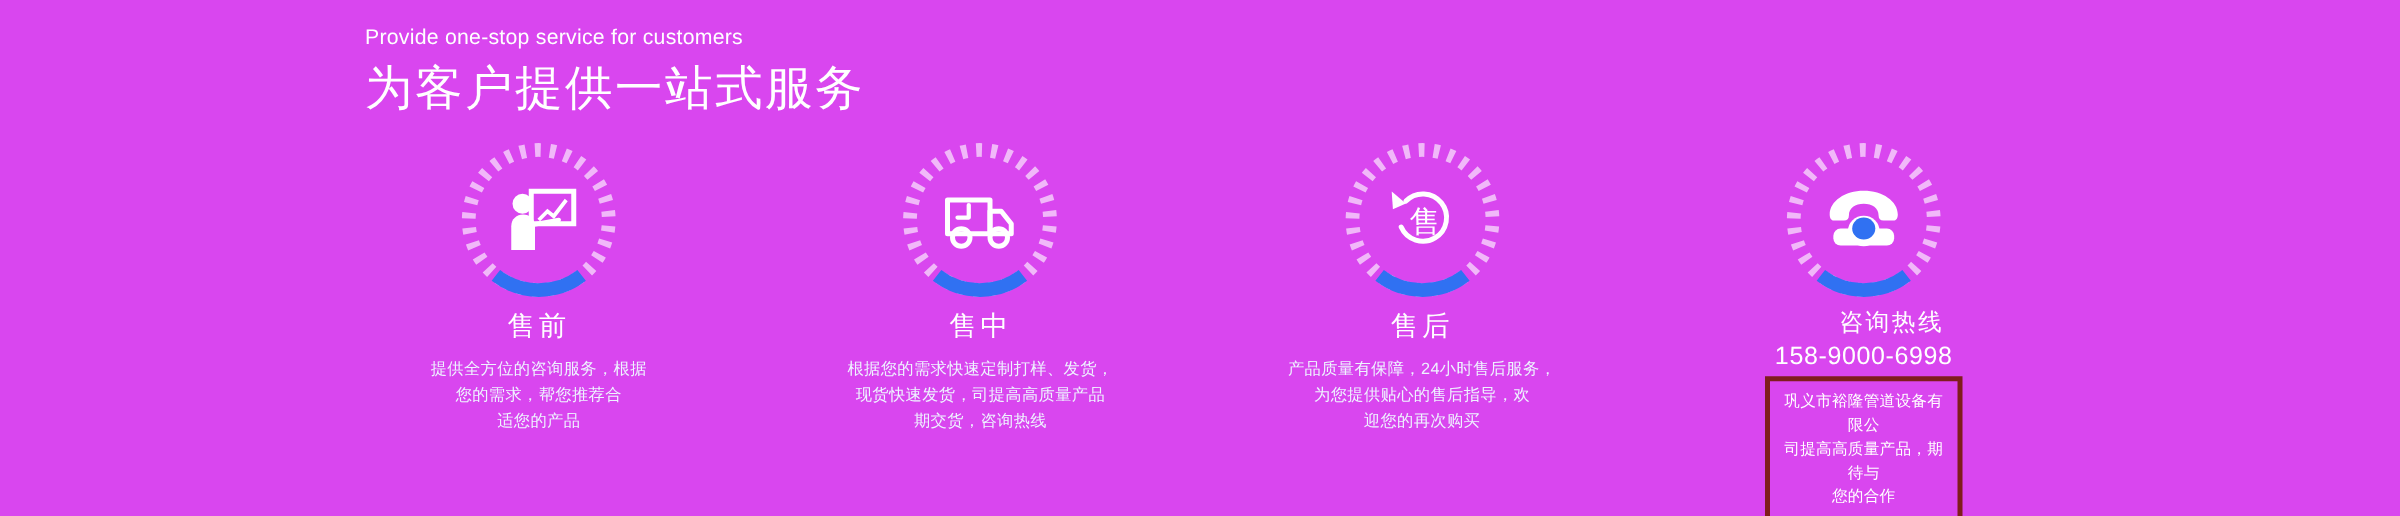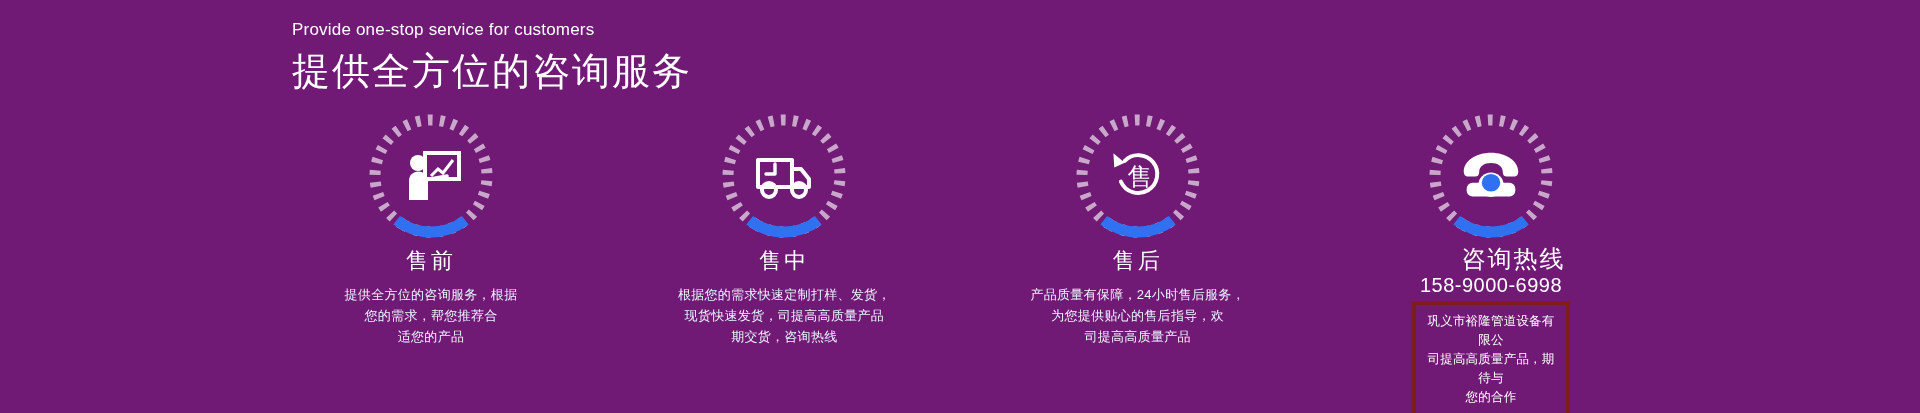--- a/index.html
+++ b/index.html
@@ -8,21 +8,21 @@
     background:#3071f2;
     font-family:"Liberation Sans","DejaVu Sans",sans-serif;
     color:#ffffff;
     overflow:hidden;
     position:relative;
   }
   .banner{
     position:relative;
     width:1920px;
     height:413px;
-    background:#701a75;
+    background:#d946ef;
   }
   
   .head-block{
     position:absolute;
     left:292px;
     top:16px;
     width:900px;
   }
   .sub-en{
     font-size:17px;
@@ -93,21 +93,21 @@
     font-size:13px;
     line-height:21px;
     color:#eef3ff;
     text-align:center;
     width:215px;
     letter-spacing:.3px;
   }
   
   .hot-title{
     margin-top:6px;
-    font-size:24px;
+    font-size:19px;
     line-height:26px;
     letter-spacing:2px;
     color:#ffffff;
     text-align:center;
     margin-left:45px;
   }
   .hot-number{
     font-size:20px;
     font-weight:normal;
     line-height:26px;
@@ -127,21 +127,21 @@
     letter-spacing:.2px;
   }
 </style>
 </head>
 <body>
 
 <div class="banner">
 
   <div class="head-block">
     <div class="sub-en">Provide one-stop service for customers</div>
-    <div class="title-cn">提供全方位的咨询服务</div>
+    <div class="title-cn">为客户提供一站式服务</div>
   </div>
 
   <div class="cols">
 
     <div class="col">
       <div class="icon-wrap">
         <svg class="dial" viewBox="0 0 128 128">
           <circle cx="64" cy="64" r="56" fill="none" stroke="#ffffff" stroke-opacity="0.62" stroke-width="11" stroke-dasharray="2.2 5.2" stroke-dashoffset="0" transform="rotate(120 64 64)" pathLength="100" style="stroke-dasharray:1.3 2.1;"></circle>
           <circle cx="64" cy="64" r="56" fill="none" stroke="#3071f2" stroke-width="11" pathLength="100" stroke-dasharray="21 79" stroke-dashoffset="-39.5" transform="rotate(-90 64 64)"></circle>
         </svg>
@@ -198,21 +198,21 @@
             <path d="M20 44a20 20 0 1 0 4-22" stroke="#ffffff" stroke-width="4.2" fill="none" stroke-linecap="round"></path>
             <path d="M12 14 L24 24 L13 29 Z" fill="#ffffff"></path>
             <text x="40" y="48" font-family="'Liberation Sans',sans-serif" font-size="26" fill="#ffffff" text-anchor="middle">售</text>
           </svg>
         </span>
       </div>
       <div class="col-title">售后</div>
       <div class="col-desc">
         <div>产品质量有保障，24小时售后服务，</div>
         <div>为您提供贴心的售后指导，欢</div>
-        <div>司提高高质量产品</div>
+        <div>迎您的再次购买</div>
       </div>
     </div>
 
     <div class="col">
       <div class="icon-wrap">
         <svg class="dial" viewBox="0 0 128 128">
           <circle cx="64" cy="64" r="56" fill="none" stroke="#ffffff" stroke-opacity="0.62" stroke-width="11" pathLength="100" style="stroke-dasharray:1.3 2.1;" transform="rotate(120 64 64)"></circle>
           <circle cx="64" cy="64" r="56" fill="none" stroke="#3071f2" stroke-width="11" pathLength="100" stroke-dasharray="21 79" stroke-dashoffset="-39.5" transform="rotate(-90 64 64)"></circle>
         </svg>
         <span class="glyph">

